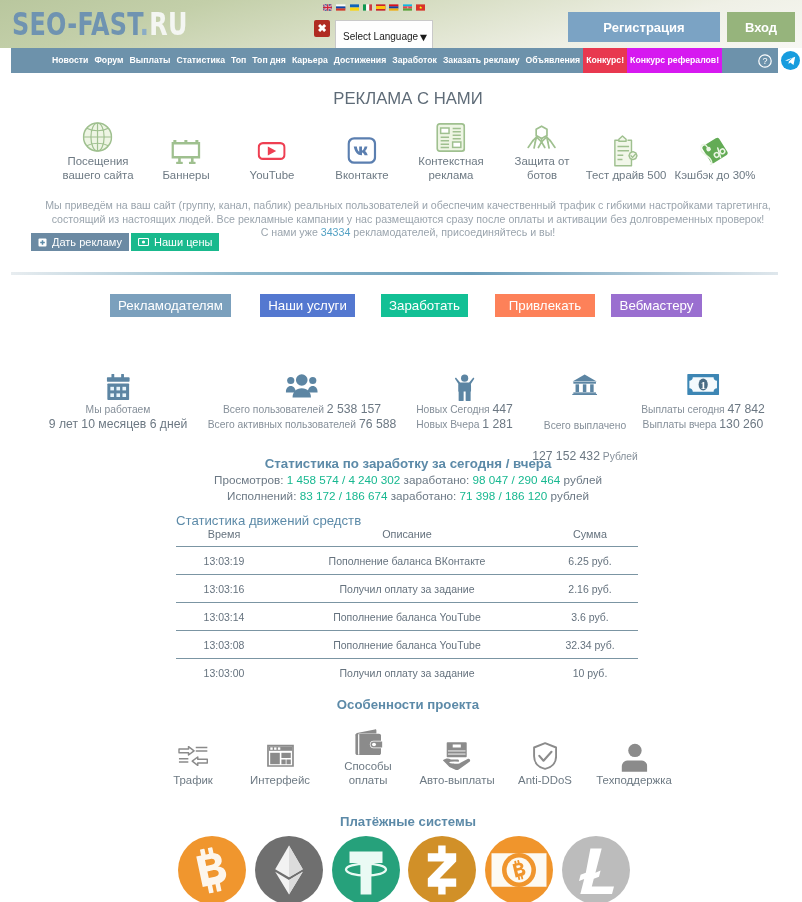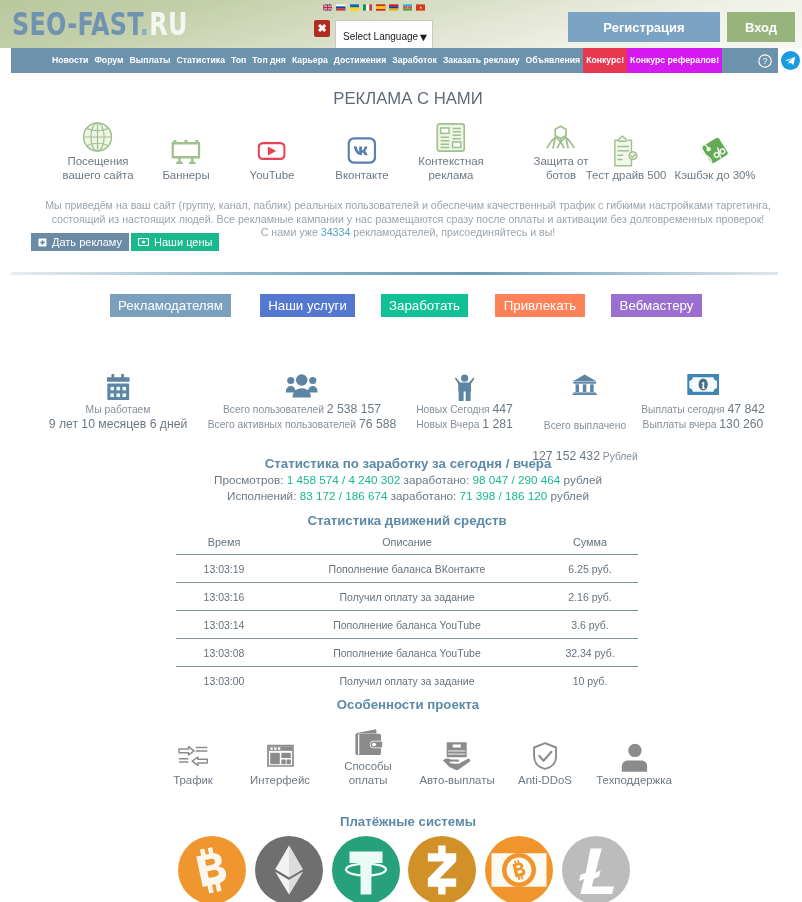--- a/index.html
+++ b/index.html
@@ -72,21 +72,21 @@
 .stat .sicon{height:28px;display:flex;align-items:flex-start;justify-content:center;}
 .stat .sline{font-size:10.3px;color:#858f99;text-align:center;line-height:15px;white-space:nowrap;}
 .stat .sline .num{font-size:12.2px;color:#6c7883;}
 
 .earn{position:absolute;top:456px;left:14px;width:788px;text-align:center;}
 .earn .t{color:#5c8aa8;font-size:13.3px;font-weight:bold;line-height:16px;}
 .earn .l{font-size:11.7px;color:#6b7884;line-height:16.2px;}
 .earn .g{color:#17b890;}
 
 .tbl{position:absolute;top:513px;left:176px;width:462px;}
-.tbl .tt{color:#5c8aa8;font-size:13.2px;font-weight:bold;text-align:center;margin-bottom:8px;}
+.tbl .tt{color:#5c8aa8;font-size:13.2px;font-weight:normal;}
 table{border-collapse:collapse;width:100%;font-size:10.5px;color:#65727e;table-layout:fixed;}
 thead th{font-weight:normal;padding:0 0 6px;color:#65727e;font-size:10.8px;}
 tbody td{height:27px;text-align:center;border-top:1.6px solid #7b95a3;padding:0;}
 table col.c1{width:96px;} table col.c2{width:270px;} table col.c3{width:96px;}
 
 .feat{position:absolute;top:697px;left:14px;width:788px;}
 .feat .t{color:#5c8aa8;font-size:13.2px;font-weight:bold;text-align:center;}
 .feat .icon-row{top:26px;left:-14px;}
 
 .pay{position:absolute;top:814px;left:14px;width:788px;}
@@ -271,21 +271,21 @@
                 <path d="M16.4 5.4h8.2M16.4 8.8h8.2M16.4 12.3h8.2M16.4 15.8h8.2"></path>
                 <rect x="16.4" y="19" width="8.2" height="5.4" fill="#fff"></rect>
               </g>
             </svg>
           </div>
           <div class="ic-lab">
             <div>Контекстная</div>
             <div>реклама</div>
           </div>
         </div>
-        <div class="ic-item" style="left: 561px;">
+        <div class="ic-item" style="left: 542px;">
           <div class="ic-box">
             <svg width="30" height="26" viewBox="0 0 30 26" fill="none" stroke="#9fc08f" stroke-width="1.7" stroke-linejoin="round" stroke-linecap="round">
               <path d="M15 2.2l5.4 3.1v6.2L15 14.6l-5.4-3.1V5.3z"></path>
               <path d="M15 14.6v3.3"></path>
               <path d="M15 17.9L9.9 13M15 17.9L20.1 13"></path>
               <path d="M9.9 13L6.4 16.6M9.9 13l-1.2 5.1M20.1 13l3.5 3.6M20.1 13l1.2 5.1"></path>
               <path d="M6.4 16.6L1.6 23.4M8.7 18.1L7.5 24M21.3 18.1l1.2 5.9M23.6 16.6l4.8 6.8"></path>
               <path d="M15 17.9l-3.2 5.6M15 17.9l3.2 5.6"></path>
             </svg>
           </div>
@@ -352,21 +352,21 @@
         </div>
     </div>
   </div>
 
   <div class="hr"></div>
 
   <div class="cbtns" id="ctabtns">
       <div class="cbtn" style="background: rgb(123, 160, 189); left: 110px; width: 121px;">Рекламодателям</div>
       <div class="cbtn" style="background: rgb(84, 120, 208); left: 260px; width: 95px;">Наши услуги</div>
       <div class="cbtn" style="background: rgb(18, 192, 149); left: 381px; width: 87px;">Заработать</div>
-      <div class="cbtn" style="background: rgb(253, 129, 89); left: 495px; width: 90px;">Привлекать</div>
+      <div class="cbtn" style="background: rgb(253, 129, 89); left: 495px; width: 100px;">Привлекать</div>
       <div class="cbtn" style="background: rgb(154, 111, 208); left: 611px; width: 91px;">Вебмастеру</div>
     </div>
 
   <div class="statrow" id="statrow">
       <div class="stat" style="left: 118px;">
         <div class="sicon">
           <svg width="23" height="26" viewBox="0 0 23 26" fill="#5c85a3">
             <rect x="4.7" y="0" width="2.8" height="4.4" rx="0.6"></rect>
             <rect x="14.4" y="0" width="2.8" height="4.4" rx="0.6"></rect>
             <rect x="0" y="3.2" width="23" height="4.6" rx="1"></rect>

